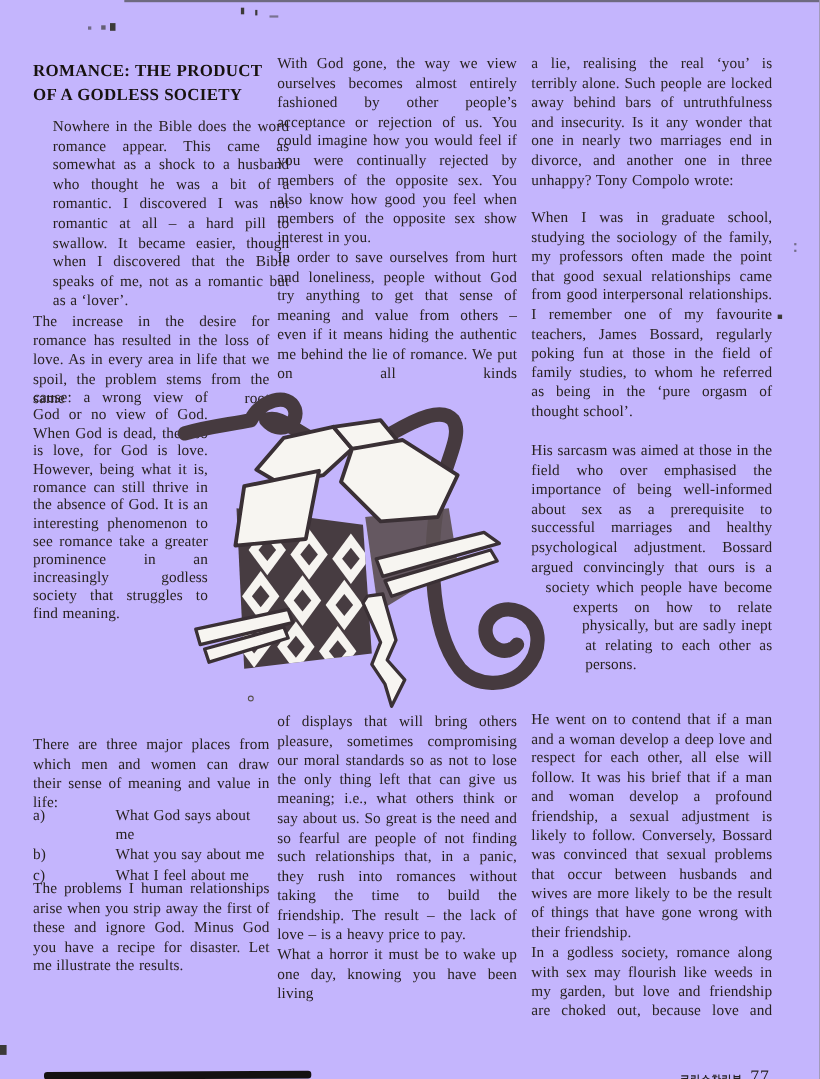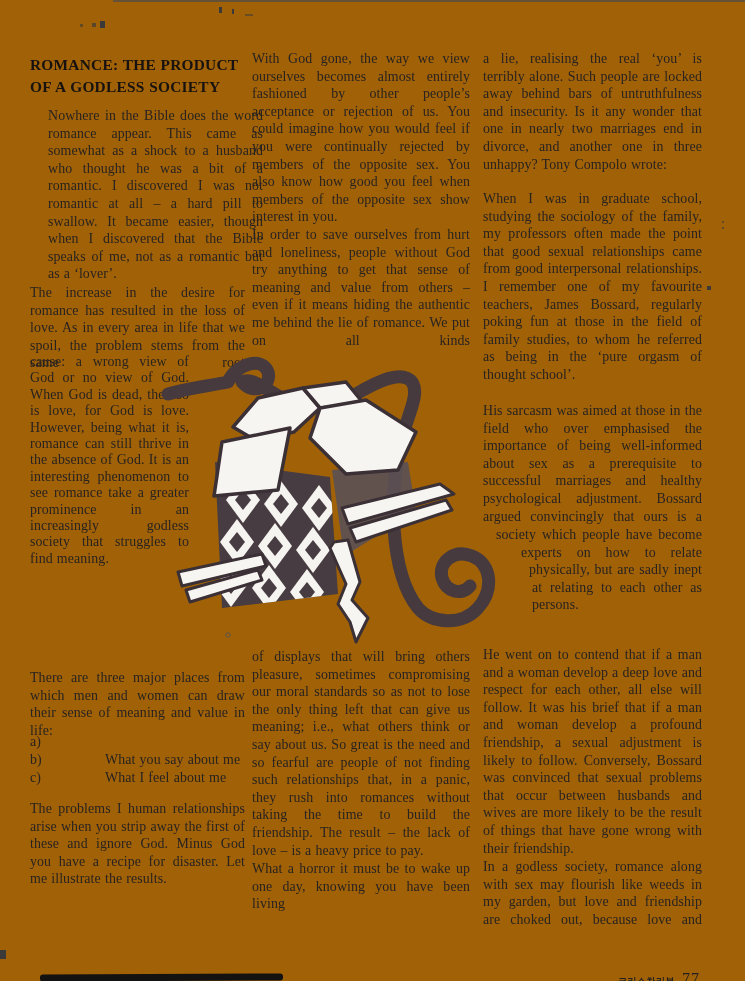--- a/index.html
+++ b/index.html
@@ -1,18 +1,18 @@
 <!DOCTYPE html>
 <html><head>
 <meta charset="utf-8">
 <style>
   html,body{margin:0;padding:0;background:#888;}
   .page{
     position:relative;width:745px;height:981px;margin:0 auto;
-    background:#a16207;overflow:hidden;
+    background:#c4b5fd;overflow:hidden;
     font-family:"Liberation Serif", serif;color:#282220;
   }
   .blk{
     position:absolute;text-align:justify;
     font-size:13.9px;line-height:17.6px;letter-spacing:0.1px;
     word-spacing:0.5px;
   }
   .cont{text-align-last:justify;}
   .title{
     font-weight:bold;font-size:15.4px;line-height:21.5px;
@@ -55,20 +55,21 @@
 
   <div>
     <div class="blk title" style="left:30px;top:54px;width:218px;">ROMANCE: THE PRODUCT OF A GODLESS SOCIETY</div>
     <div class="blk" style="left:48px;top:107px;width:215px;">Nowhere in the Bible does the word romance appear.  This came as somewhat as a shock to a husband who thought he was a bit of a romantic.  I discovered I was not romantic at all – a hard pill to swallow. It became easier, though when I discovered that the Bible speaks of me, not as a romantic but as a ‘lover’.</div>
     <div class="blk cont" style="left:30px;top:284px;width:215px;">The increase in the desire for romance has resulted in the loss of love.  As in every area in life that we spoil, the problem stems from the same root</div>
     <div class="blk" style="left:30px;top:354px;width:159px;line-height:16.4px;">cause: a wrong view of God or no view of God.  When God is dead, then so is love, for God is love. However, being what it is, romance can still thrive in the absence of God.  It is an interesting phenomenon to see romance take a greater prominence in an increasingly godless society that struggles to find meaning.</div>
     <div class="blk" style="left:30px;top:669px;width:215px;">There are three major places from which men and women can draw their sense of meaning and value in life:</div>
     <div class="blk" style="left:30px;top:733px;width:215px;text-align:left;">
       <div class="lrow">
         <span class="lmark">a)</span>
+        <span>What God says about me</span>
       </div>
       <div class="lrow">
         <span class="lmark">b)</span>
         <span>What you say about me</span>
       </div>
       <div class="lrow">
         <span class="lmark">c)</span>
         <span>What I feel about me</span>
       </div>
     </div>

